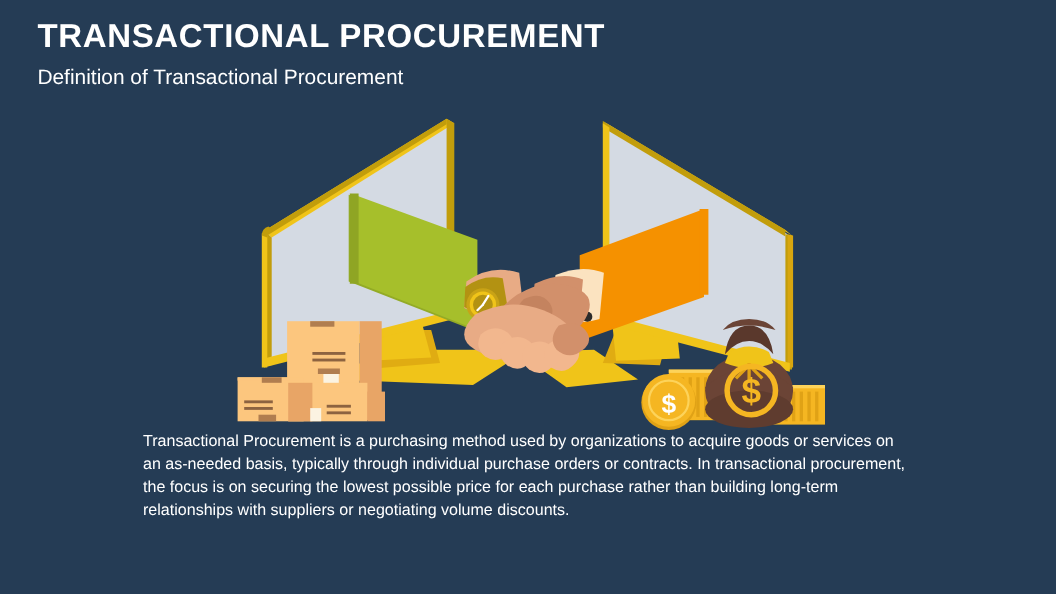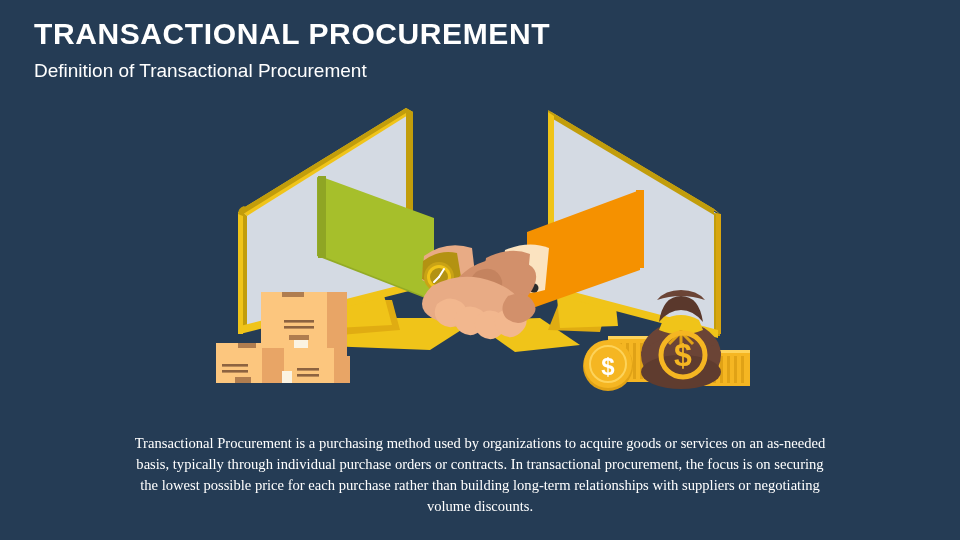--- a/index.html
+++ b/index.html
@@ -34,27 +34,25 @@
     left: 34px;
     top: 60px;
     font-size: 19px;
     font-weight: normal;
     color: #ffffff;
     white-space: nowrap;
   }
   #body-text {
     position: absolute;
     left: 130px;
-    top: 433px;
+    top: 391px;
     width: 700px;
-    text-align: center;
     font-size: 14.6px;
     line-height: 21px;
     color: #ffffff;
-    font-family: Liberation Serif, serif;
   }
   #art {
     position: absolute;
     left: 0;
     top: 0;
     width: 960px;
     height: 540px;
   }
 </style>
 </head>

